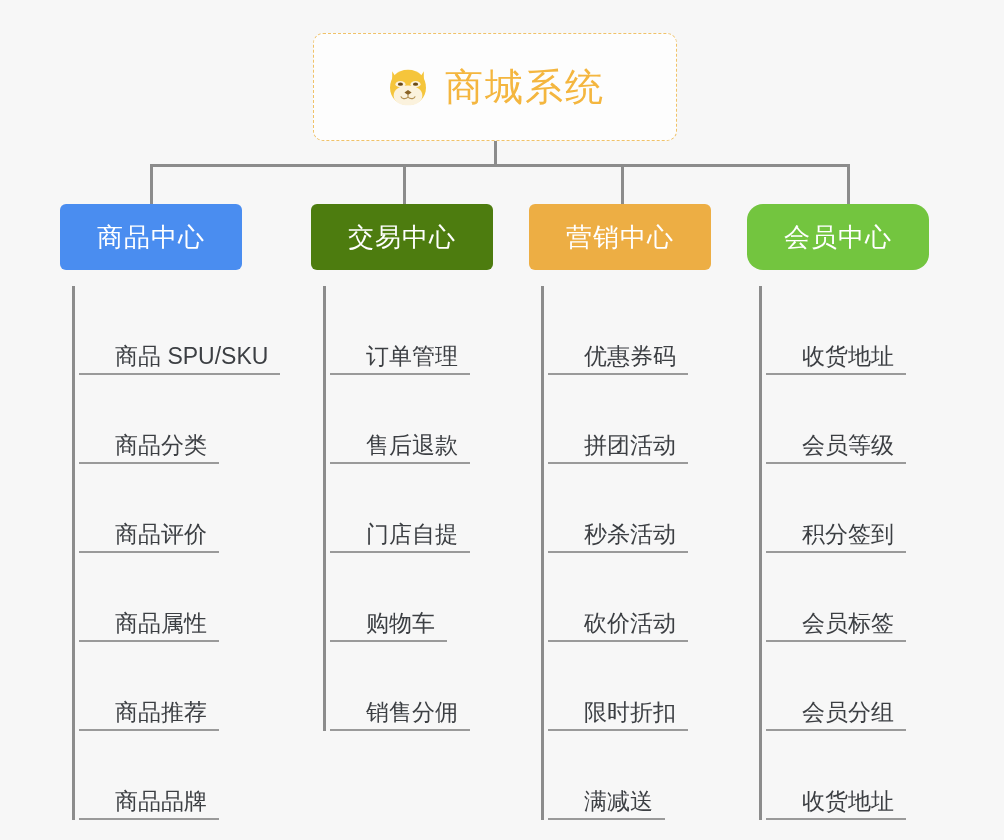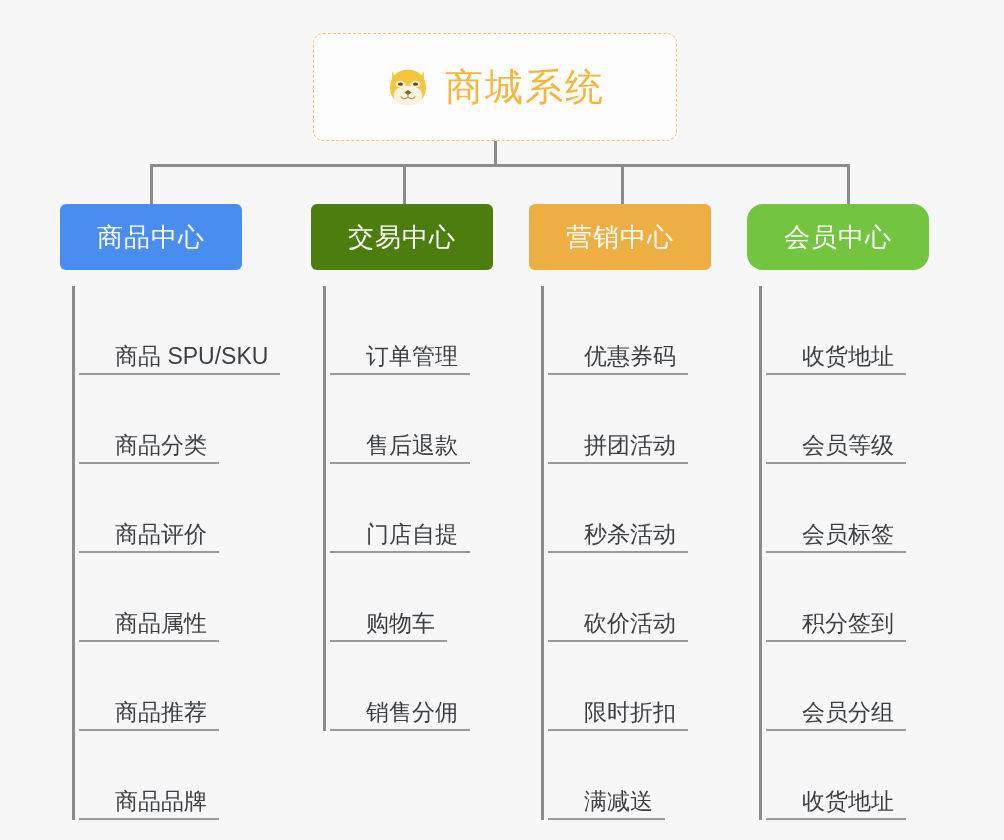--- a/index.html
+++ b/index.html
@@ -217,28 +217,28 @@
         <div class="leaf-item">
           <span class="leaf-underline" style="width: 140px;"></span>
           <span class="leaf-label">收货地址</span>
         </div>
         <div class="leaf-item">
           <span class="leaf-underline" style="width: 140px;"></span>
           <span class="leaf-label">会员等级</span>
         </div>
         <div class="leaf-item">
           <span class="leaf-underline" style="width: 140px;"></span>
+          <span class="leaf-label">积分签到</span>
+        </div>
+        <div class="leaf-item">
+          <span class="leaf-underline" style="width: 140px;"></span>
           <span class="leaf-label">会员标签</span>
         </div>
         <div class="leaf-item">
           <span class="leaf-underline" style="width: 140px;"></span>
-          <span class="leaf-label">积分签到</span>
-        </div>
-        <div class="leaf-item">
-          <span class="leaf-underline" style="width: 140px;"></span>
           <span class="leaf-label">会员分组</span>
         </div>
         <div class="leaf-item">
           <span class="leaf-underline" style="width: 140px;"></span>
           <span class="leaf-label">收货地址</span>
         </div>
       </div>
   </div>
 
 </div>

